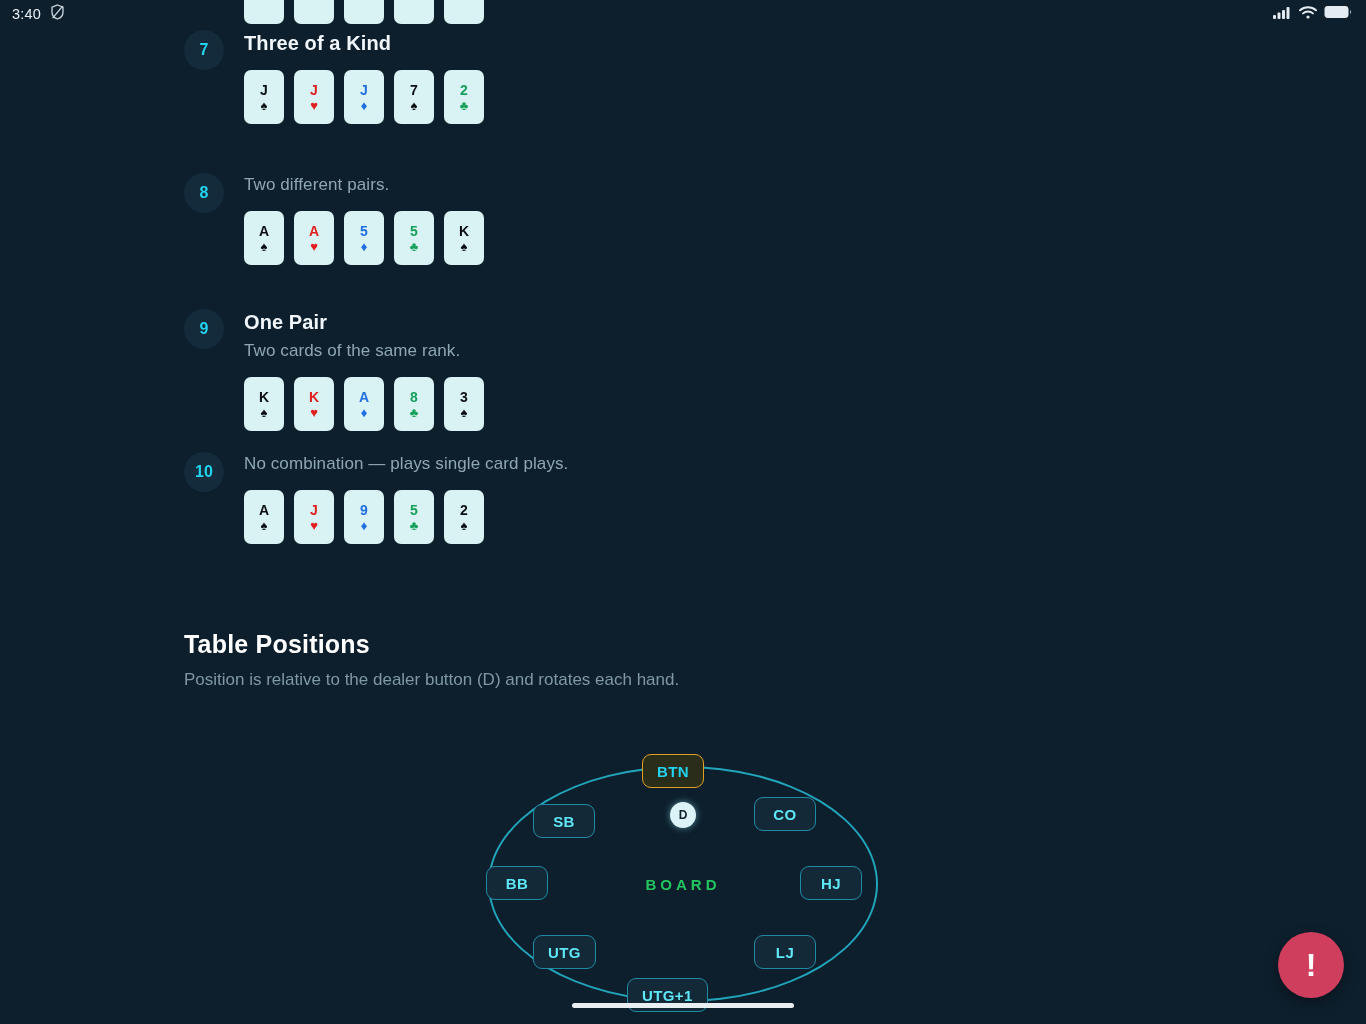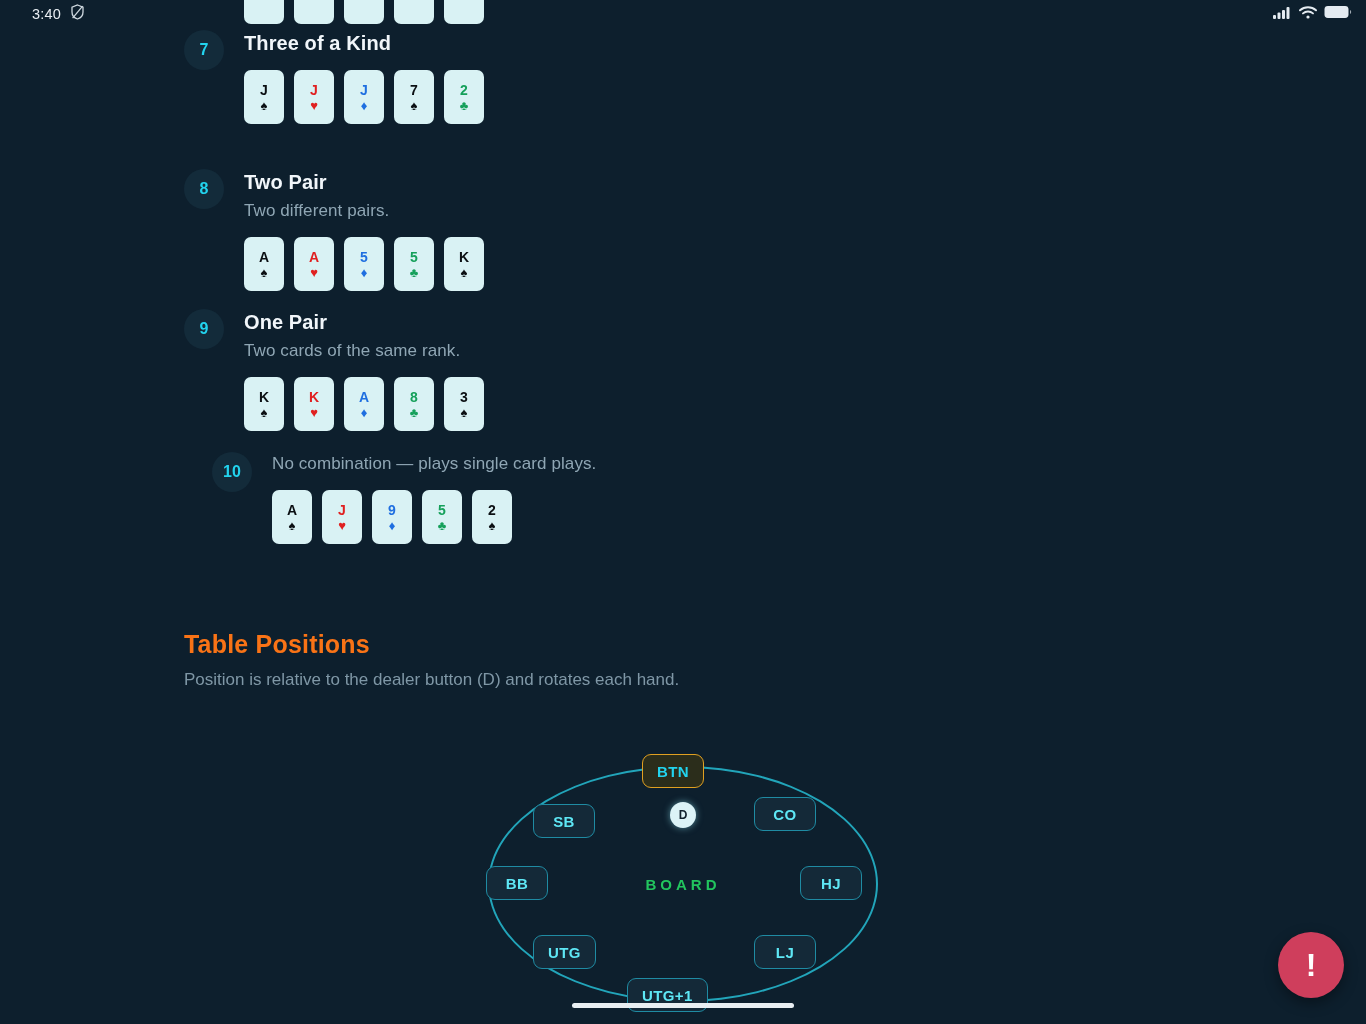--- a/index.html
+++ b/index.html
@@ -18,21 +18,21 @@
   }
 
   
   .statusbar {
     position: absolute;
     top: 0; left: 0; right: 0;
     height: 28px;
     display: flex;
     align-items: center;
     justify-content: space-between;
-    padding: 0 14px 0 32px;
+    padding: 0 14px 0 12px;
     z-index: 40;
     pointer-events: none;
   }
   .status-left {
     display: flex;
     align-items: center;
     gap: 9px;
   }
   .status-time {
     font-size: 14.5px;
@@ -137,21 +137,21 @@
   .s-clubs   { color: #15a05a; }
 
   
   .section {
     position: absolute;
     left: 184px;
   }
   .section-title {
     font-size: 25px;
     font-weight: bold;
-    color: #f97316;
+    color: #ffffff;
     letter-spacing: .2px;
     line-height: 32px;
   }
   .section-sub {
     font-size: 17px;
     color: #7f97a6;
     margin-top: 8px;
     line-height: 24px;
   }
 
@@ -353,21 +353,20 @@
             <div class="pcard">
               <div class="rk s-clubs">2</div>
               <div class="st s-clubs">♣</div>
             </div>
           </div>
         </div>
       </div>
       <div class="rank-row" style="top: 169px;">
         <div class="rank-inner">
           <div class="rank-badge">8</div>
-          <div class="rank-title">Two Pair</div>
           <div class="rank-desc">Two different pairs.</div>
           <div class="card-row">
             <div class="pcard">
               <div class="rk s-spades">A</div>
               <div class="st s-spades">♠</div>
             </div>
             <div class="pcard">
               <div class="rk s-hearts">A</div>
               <div class="st s-hearts">♥</div>
             </div>
@@ -408,21 +407,21 @@
               <div class="rk s-clubs">8</div>
               <div class="st s-clubs">♣</div>
             </div>
             <div class="pcard">
               <div class="rk s-spades">3</div>
               <div class="st s-spades">♠</div>
             </div>
           </div>
         </div>
       </div>
-      <div class="rank-row" style="top: 448px; padding-left: 28px;">
+      <div class="rank-row" style="top: 448px;">
         <div class="rank-inner">
           <div class="rank-badge">10</div>
           <div class="rank-desc">No combination — plays single card plays.</div>
           <div class="card-row">
             <div class="pcard">
               <div class="rk s-spades">A</div>
               <div class="st s-spades">♠</div>
             </div>
             <div class="pcard">
               <div class="rk s-hearts">J</div>

